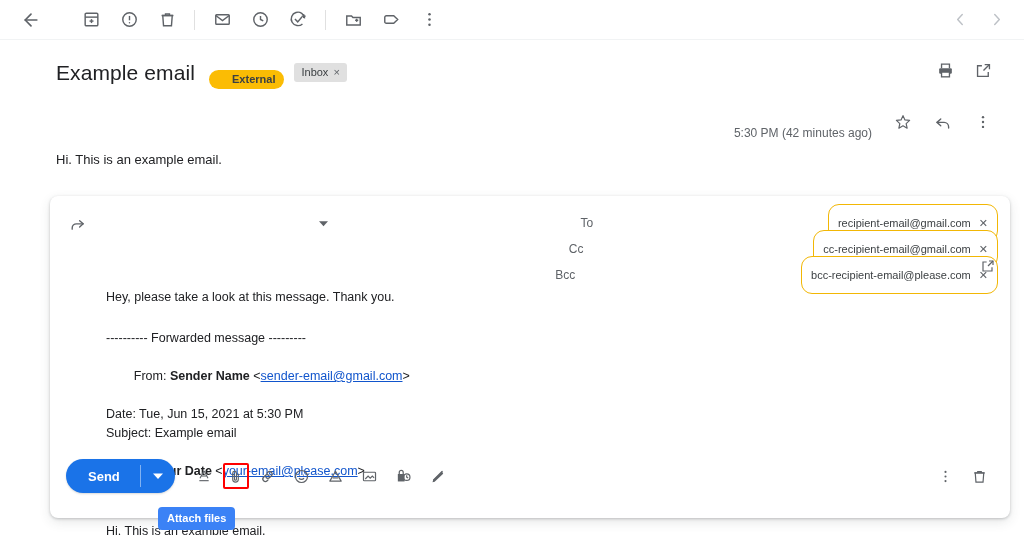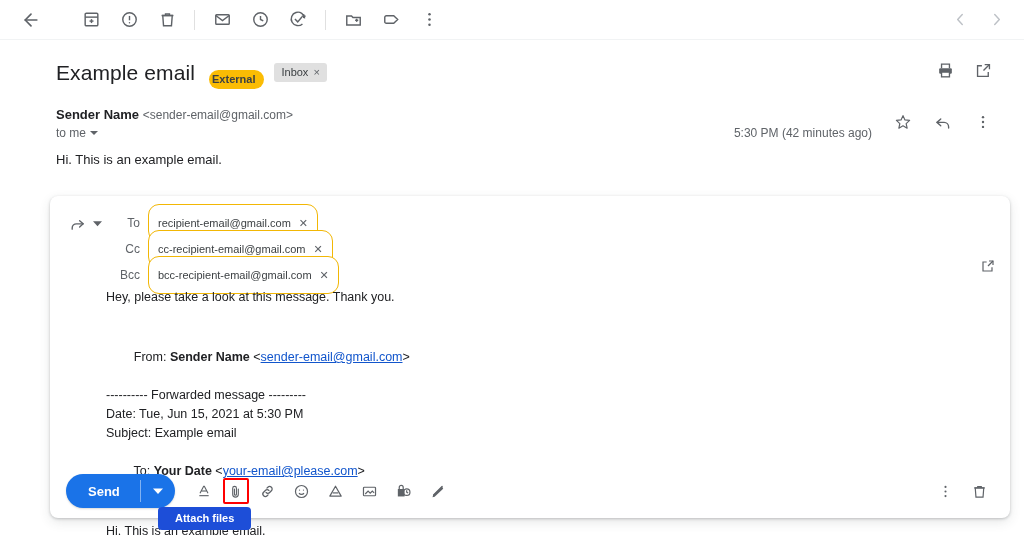--- a/index.html
+++ b/index.html
@@ -35,21 +35,21 @@
     display: flex; align-items: center;
   }
   .subject-title {
     font-size: 21px; font-weight: 400; color: #202124;
     letter-spacing: 0.1px; line-height: 28px;
   }
   .badge-external {
     margin-left: 14px;
     background: #fbbc04; color: #3c4043;
     font-size: 11px; font-weight: 700;
-    padding: 3px 9px 3px 3px; border-radius: 10px;
+    padding: 3px 9px 3px 23px; border-radius: 10px;
     line-height: 13px;
     margin-top: 14px;
   }
   .chip-inbox {
     margin-left: 10px;
     background: #e0e0e0; color: #3c4043;
     font-size: 11px; padding: 3px 7px; border-radius: 3px;
     line-height: 13px; display:flex; align-items:center; gap:5px;
   }
   .chip-inbox .x { font-size: 11px; color:#5f6368; cursor:pointer; }
@@ -78,21 +78,21 @@
     font-size:13px; color:#202124; line-height:20px;
   }
 
   
   .compose {
     position:absolute; left:50px; top:196px; width:960px; height:322px;
     background:#fff; border-radius:8px;
     box-shadow: 0 1px 3px rgba(60,64,67,0.28), 0 4px 12px rgba(60,64,67,0.12);
   }
   .cmp-head { position:relative; padding: 14px 12px 0 16px; }
-  .rcpt-row { display:flex; align-items:center; height:26px; margin-bottom:0px; }
+  .rcpt-row { display:flex; align-items:center; height:26px; margin-bottom:0px;justify-content:space-between; }
   .fwd-icon { width:22px; display:flex; align-items:center; justify-content:center; cursor:pointer;}
   .fwd-caret { width:18px; display:flex; align-items:center; justify-content:center; cursor:pointer;}
   .rcpt-label { width:34px; text-align:right; font-size:12px; color:#5f6368; margin-right:8px; }
   .rcpt-chip {
     display:inline-flex; align-items:center; gap:8px;
     border:1px solid #f2b705; border-radius:11px;
     padding: 18px 9px; font-size:11px; color:#3c4043; background:#fff;
     height:20px; cursor:pointer;
   }
   .rcpt-chip .cx { color:#5f6368; font-size:11px; }
@@ -102,21 +102,21 @@
     position:absolute; left:56px; top:92px; right:20px;
     font-size:12.5px; color:#202124; line-height:19px;
   }
   .q-line { white-space: pre; }
   .q-bold { font-weight:700; }
   .q-link { color:#1155cc; text-decoration: underline; }
   .cmp-body .gap { height: 22px; }
 
   
   .cmp-foot {
-    position:absolute; left:0; bottom:0; width:100%; height:54px;
+    position:absolute; left:0; bottom:15px; width:100%; height:54px;
     display:flex; align-items:center; padding: 0 14px 0 16px;
   }
   .send-btn {
     display:flex; align-items:stretch; height:34px;
     background:#1a73e8; border-radius:17px; overflow:hidden; cursor:pointer;
     box-shadow: 0 1px 2px rgba(60,64,67,0.2);
   }
   .send-label {
     display:flex; align-items:center; padding: 0 20px 0 22px;
     color:#fff; font-size:13px; font-weight:700;
@@ -131,22 +131,22 @@
   }
   .ic-btn.hl {
     border: 2px solid #ff0000; border-radius: 2px;
     width: 26px; height: 26px;
   }
   .foot-spacer { flex:1 1 auto; }
   .foot-right { display:flex; align-items:center; }
 
   .tooltip {
     position:absolute; left:158px; top:507px;
-    background:#1d4ed8; color:#fff; font-size:11px; font-weight:700;
-    padding: 5px 17px; border-radius:4px; line-height:13px;
+    background:#3b82f6; color:#fff; font-size:11px; font-weight:700;
+    padding: 5px 9px; border-radius:4px; line-height:13px;
     white-space: nowrap;
   }
 </style>
 </head>
 <body>
 
 <div class="page">
 
   <div class="toolbar">
     <div style="width:12px"></div>
@@ -260,30 +260,20 @@
     </div>
     <div class="tb-btn">
       <svg width="19" height="19" viewBox="0 0 24 24" fill="none" stroke="#5f6368" stroke-width="1.7">
           <path d="M13.5 4.5H19.5V10.5"></path>
           <line x1="19.5" y1="4.5" x2="12" y2="12"></line>
           <path d="M18 14v5.5H4.5V6H10"></path>
         </svg>
     </div>
   </div>
 
-  <div class="sender-row">
-    <div class="sender-line">
-      <span class="sender-name">Sender Name</span>
-      <span class="sender-email">&lt;sender-email@gmail.com&gt;</span>
-    </div>
-    <div class="to-me">
-      <span>to me</span>
-      <span class="caret-d"></span>
-    </div>
-  </div>
 
   <div class="meta-row">
     <span class="meta-time">5:30 PM (42 minutes ago)</span>
     <div class="tb-btn">
       <svg width="18" height="18" viewBox="0 0 24 24" fill="none" stroke="#5f6368" stroke-width="1.6" stroke-linejoin="round">
           <polygon points="12 3.5 14.6 9.2 20.8 9.9 16.2 14.1 17.5 20.2 12 17.1 6.5 20.2 7.8 14.1 3.2 9.9 9.4 9.2"></polygon>
         </svg>
     </div>
     <div class="tb-btn">
       <svg width="18" height="18" viewBox="0 0 24 24" fill="none" stroke="#5f6368" stroke-width="1.8" stroke-linecap="round" stroke-linejoin="round">
@@ -333,41 +323,41 @@
           <span>cc-recipient-email@gmail.com</span>
           <span class="cx">✕</span>
         </span>
       </div>
 
       <div class="rcpt-row">
         <span class="fwd-icon"></span>
         <span class="fwd-caret"></span>
         <span class="rcpt-label">Bcc</span>
         <span class="rcpt-chip">
-          <span>bcc-recipient-email@gmail.com</span>
+          <span>bcc-recipient-email@please.com</span>
           <span class="cx">✕</span>
         </span>
       </div>
     </div>
 
     <div class="cmp-popout">
       <svg width="16" height="16" viewBox="0 0 24 24" fill="none" stroke="#5f6368" stroke-width="1.8">
           <path d="M13.5 4.5H19.5V10.5"></path>
           <line x1="19.5" y1="4.5" x2="12" y2="12"></line>
           <path d="M18 14v5.5H4.5V6H10"></path>
         </svg>
     </div>
 
     <div class="cmp-body">
       <div>Hey, please take a look at this message. Thank you.</div>
       <div class="gap"></div>
+      <div class="q-line">---------- Forwarded message ---------</div>
       <div class="q-line">
         <span>From: </span><span class="q-bold">Sender Name</span><span> &lt;</span><span class="q-link">sender-email@gmail.com</span><span>&gt;</span>
       </div>
-      <div class="q-line">---------- Forwarded message ---------</div>
       <div class="q-line">Date: Tue, Jun 15, 2021 at 5:30 PM</div>
       <div class="q-line">Subject: Example email</div>
       <div class="q-line">
         <span>To: </span><span class="q-bold">Your Date</span><span> &lt;</span><span class="q-link">your-email@please.com</span><span>&gt;</span>
       </div>
       <div class="gap"></div>
       <div>Hi. This is an example email.</div>
     </div>
 
     <div class="cmp-foot">

